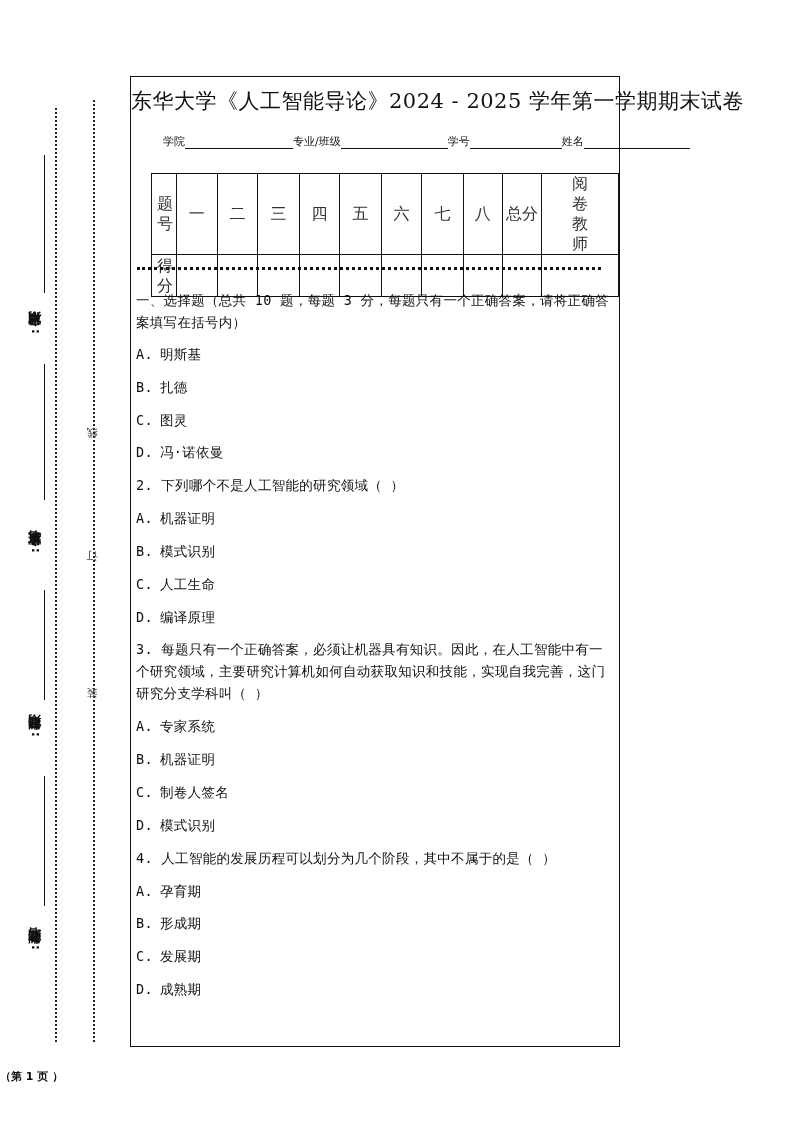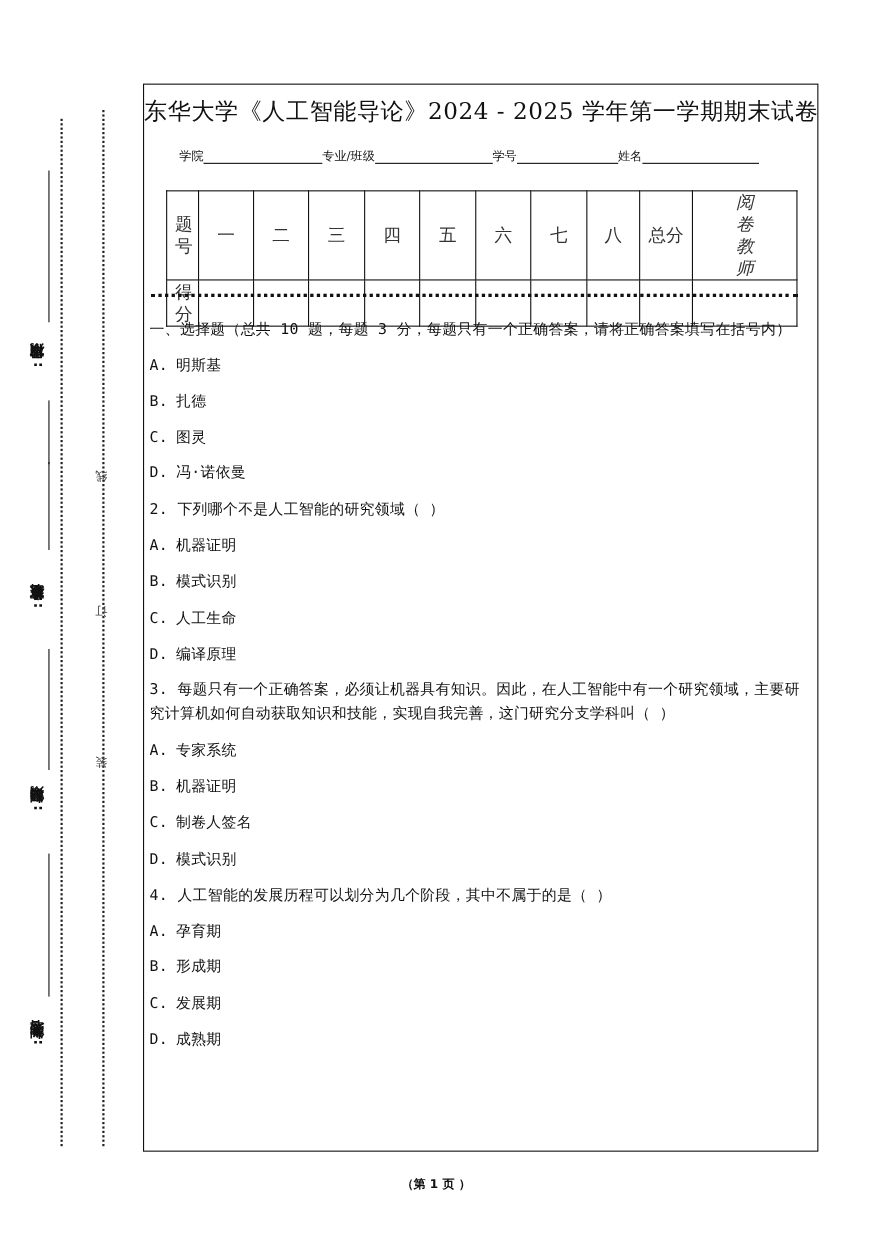--- a/index.html
+++ b/index.html
@@ -24,21 +24,21 @@
   }
   .bind-char {
     position: absolute; left: 85px; width: 18px; text-align: center;
     background: #fff; font-size: 11px; color: #444;
     writing-mode: vertical-rl; transform: rotate(180deg);
     font-family: "DejaVu Serif", serif; line-height: 18px;
   }
 
   
   .paper-box {
-    position: absolute; left: 130px; top: 76px; width: 614px; height: 971px;
+    position: absolute; left: 130px; top: 76px; width: 490px; height: 971px;
     border: 1.5px solid #111; box-sizing: border-box;
   }
   .title {
     position: absolute; left: 0; right: 0; top: 10px; text-align: center;
     font-family: "DejaVu Serif", "Liberation Serif", serif; font-size: 21px;
     letter-spacing: 0.5px; white-space: nowrap;
   }
   .info-row {
     position: absolute; left: 32px; top: 57px; font-size: 11px;
     font-family: "DejaVu Serif", serif; display: flex; align-items: flex-end;
@@ -69,21 +69,21 @@
     font-family: "DejaVu Sans Mono", "Liberation Mono", monospace; font-size: 13.5px;
     color: #111;
   }
   .para { line-height: 22px; margin: 0; letter-spacing: 0.3px; }
   .section-head { margin-bottom: 10px; }
   .question { margin-bottom: 11px; }
   .option { line-height: 22px; margin-bottom: 10.8px; letter-spacing: 0.3px; }
   .opt-letter { display: inline-block; width: 24px; }
 
   .footer {
-    position: absolute; left: 0; right: 0; top: 1069px; text-align: center;
+    position: absolute; left: 0; right: 0; top: 1069px; 
     font-family: "DejaVu Sans", sans-serif; font-weight: bold; font-size: 11px;
   }
 </style>
 </head>
 <body>
 
 <div class="dotline" style="left:55px; top:108px; height:934px;"></div>
 <div class="dotline" style="left:93px; top:100px; height:942px;"></div>
 
 <div>
@@ -128,21 +128,21 @@
       <td style="width:28px;"><span class="stack">题号</span></td>
       <td style="width:49px;">一</td>
       <td style="width:49px;">二</td>
       <td style="width:50px;">三</td>
       <td style="width:49px;">四</td>
       <td style="width:50px;">五</td>
       <td style="width:49px;">六</td>
       <td style="width:50px;">七</td>
       <td style="width:47px;">八</td>
       <td style="width:47px;">总分</td>
-      <td style="width:94px;font-style:italic;"><span class="twoline">阅卷教师</span></td>
+      <td style="width:94px;"><span class="twoline">阅卷教师</span></td>
     </tr>
     <tr class="r2">
       <td><span class="stack">得分</span></td>
       <td></td>
       <td></td>
       <td></td>
       <td></td>
       <td></td>
       <td></td>
       <td></td>

